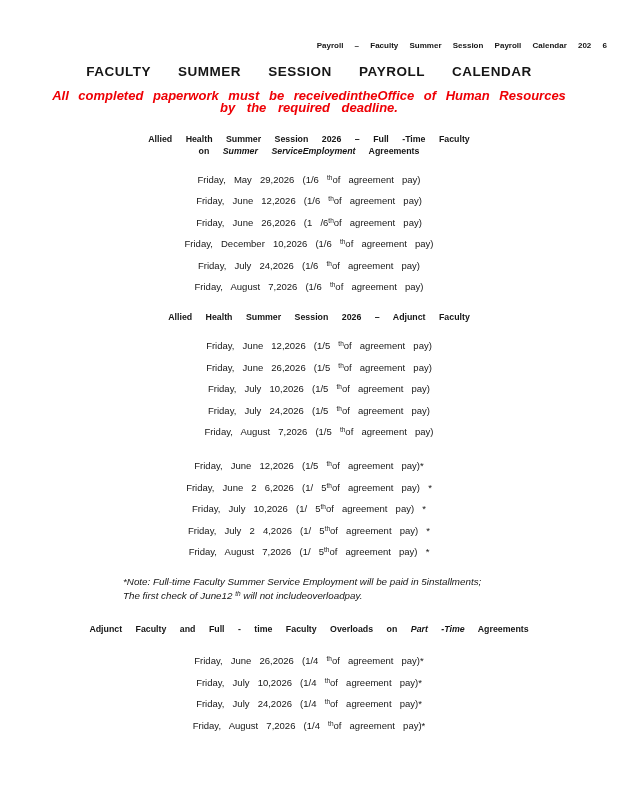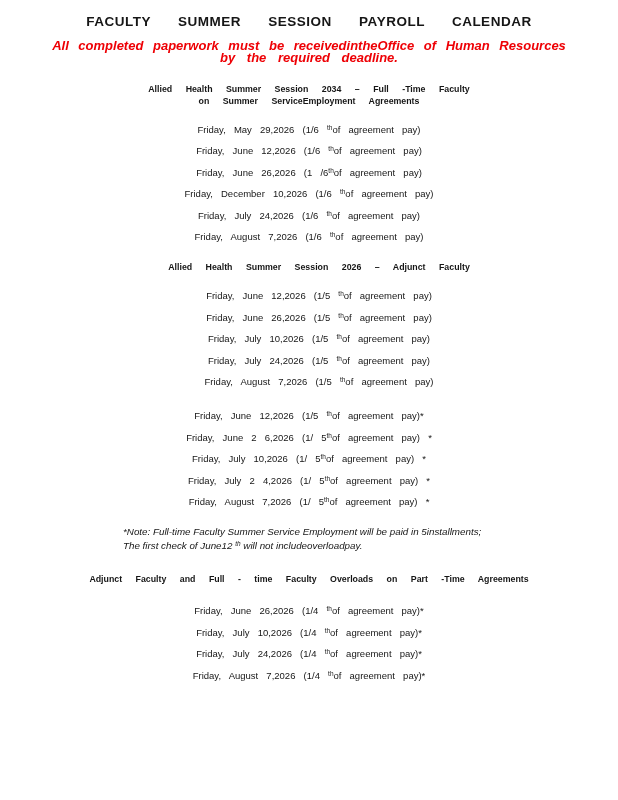--- a/index.html
+++ b/index.html
@@ -47,21 +47,21 @@
   .sec{text-align:center;}
   .sec-heading{
     font-size:8.8px;
     font-weight:bold;
     line-height:12px;
     word-spacing:11px;
   }
   .sec3 .sec-heading{word-spacing:13px;}
   .sec4 .sec-heading{word-spacing:11px;}
   .hline{line-height:12px;}
-  .it{}
+  .it{font-style:italic;}
   .dates{
     margin-top:11px;
     font-size:9.5px;
     line-height:19.4px;
     word-spacing:5.5px;
   }
   .sec1{margin-top:19px;}
   .sec2{margin-top:15px;padding-left:20px;}
   .sec3{margin-top:13px;}
   .sec4{margin-top:21px;}
@@ -77,31 +77,32 @@
     font-size:9.8px;
     line-height:12.4px;
     text-align:left;
   }
 </style>
 </head>
 <body>
 
 <div class="page">
 
+  <div class="running-header">Payroll – Faculty Summer Session Payroll Calendar 202 6</div>
 
   <div class="doc-title">FACULTY SUMMER SESSION PAYROLL CALENDAR</div>
 
   <div class="notice">
     <div class="l1">All completed paperwork must be receivedintheOffice of Human Resources</div>
     <div class="l2">by the required deadline.</div>
   </div>
 
   <section class="sec sec1">
     <div class="sec-heading">
-        <div class="hline"><span>Allied Health Summer Session 2034 – Full -Time Faculty</span></div>
+        <div class="hline"><span>Allied Health Summer Session 2026 – Full -Time Faculty</span></div>
         <div class="hline"><span>on </span><span class="it">Summer ServiceEmployment</span><span> Agreements</span></div>
       </div>
     <div class="dates">
         <div class="dline"><span>Friday, May 29,2026 (1/6 </span><span class="sup">th</span><span>of agreement pay)</span></div>
         <div class="dline"><span>Friday, June 12,2026 (1/6 </span><span class="sup">th</span><span>of agreement pay)</span></div>
         <div class="dline"><span>Friday, June 26,2026 (1 /6</span><span class="sup">th</span><span>of agreement pay)</span></div>
         <div class="dline"><span>Friday, December 10,2026 (1/6 </span><span class="sup">th</span><span>of agreement pay)</span></div>
         <div class="dline"><span>Friday, July 24,2026 (1/6 </span><span class="sup">th</span><span>of agreement pay)</span></div>
         <div class="dline"><span>Friday, August 7,2026 (1/6 </span><span class="sup">th</span><span>of agreement pay)</span></div>
       </div>

